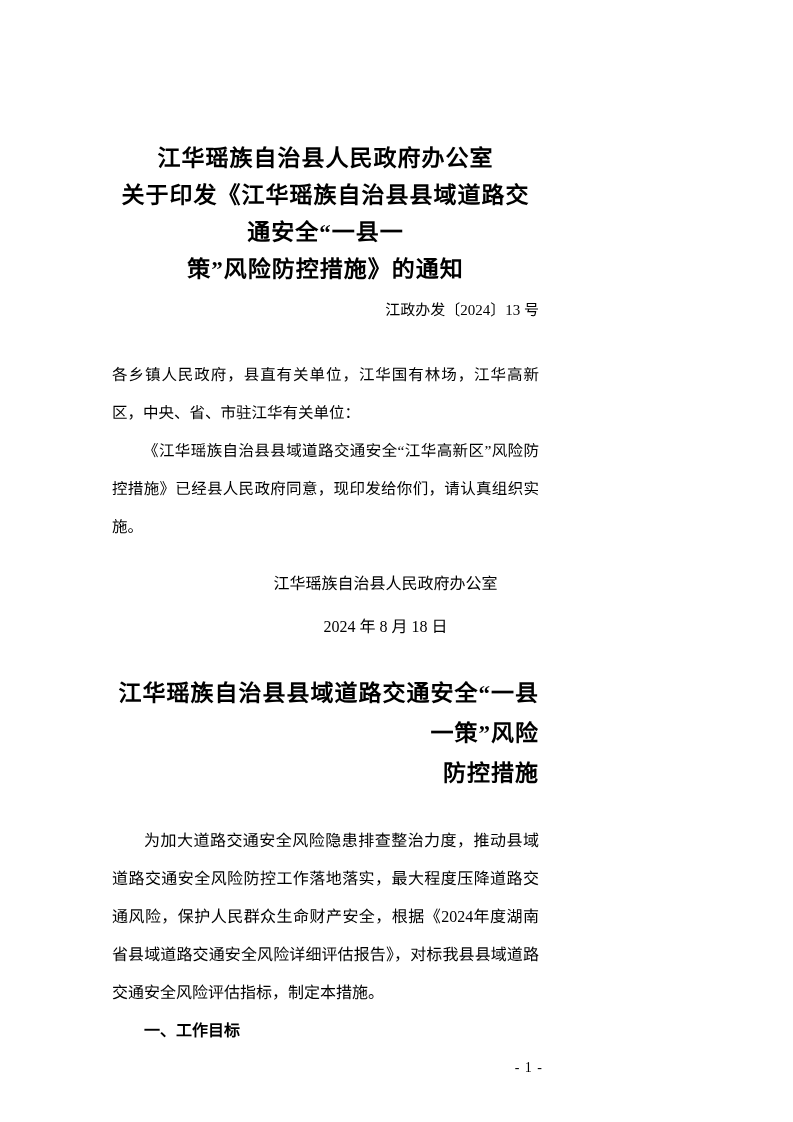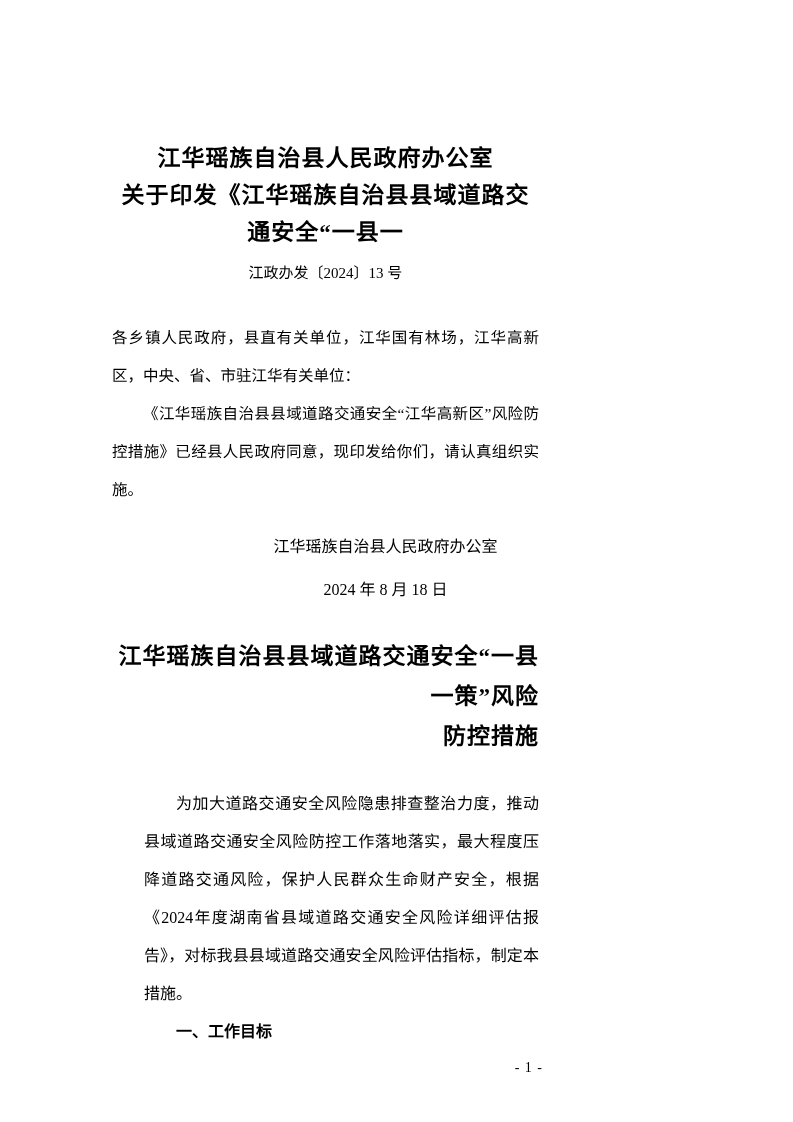--- a/index.html
+++ b/index.html
@@ -22,21 +22,21 @@
   .notice-title {
     text-align: center;
     font-size: 23px;
     font-weight: 700;
     line-height: 37px;
     letter-spacing: 1px;
   }
   .title-line { display: block; }
   .doc-number {
     margin-top: 10px;
-    text-align: center;
+    text-align: right;
     font-size: 15px;
     line-height: 24px;
   }
   .notice-body {
     margin-top: 34px;
     font-size: 15.5px;
     line-height: 38px;
   }
   .salutation {
     text-align: justify;
@@ -63,39 +63,40 @@
     line-height: 40px;
     letter-spacing: 1px;
   }
   .columns {
     display: flex;
     gap: 18px;
     margin-top: 28px;
     font-size: 16px;
     line-height: 38px;
   }
-  .col { flex: 1; min-width: 0; margin-left: 32px; }
+  .col { flex: 1; min-width: 0; }
   .section-heading { font-weight: 700; }
   .page-number {
     position: absolute;
     top: 1060px;
     right: 106px;
     font-size: 14px;
     letter-spacing: 1px;
   }
 </style>
 </head>
 <body>
 
 <div class="page">
 
   <header>
     <h1 class="notice-title">
       <span class="title-line">江华瑶族自治县人民政府办公室</span>
       <span class="title-line">关于印发《江华瑶族自治县县域道路交通安全“一县一</span>
+      <span class="title-line">策”风险防控措施》的通知</span>
     </h1>
     <div class="doc-number">江政办发〔2024〕13 号</div>
   </header>
 
   <section class="notice-body">
     <p class="salutation">各乡镇人民政府，县直有关单位，江华国有林场，江华高新区，中央、省、市驻江华有关单位：</p>
     <p class="para indent">《江华瑶族自治县县域道路交通安全“江华高新区”风险防控措施》已经县人民政府同意，现印发给你们，请认真组织实施。</p>
     <div class="signature">
       <div class="signer">江华瑶族自治县人民政府办公室</div>
       <div class="sign-date">2024 年 8 月 18 日</div>

